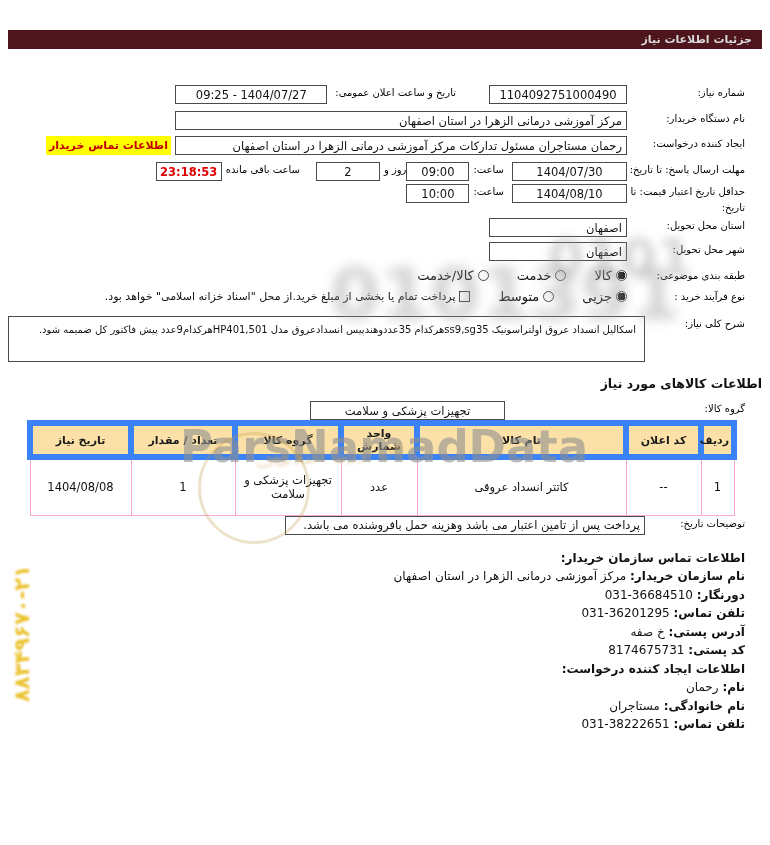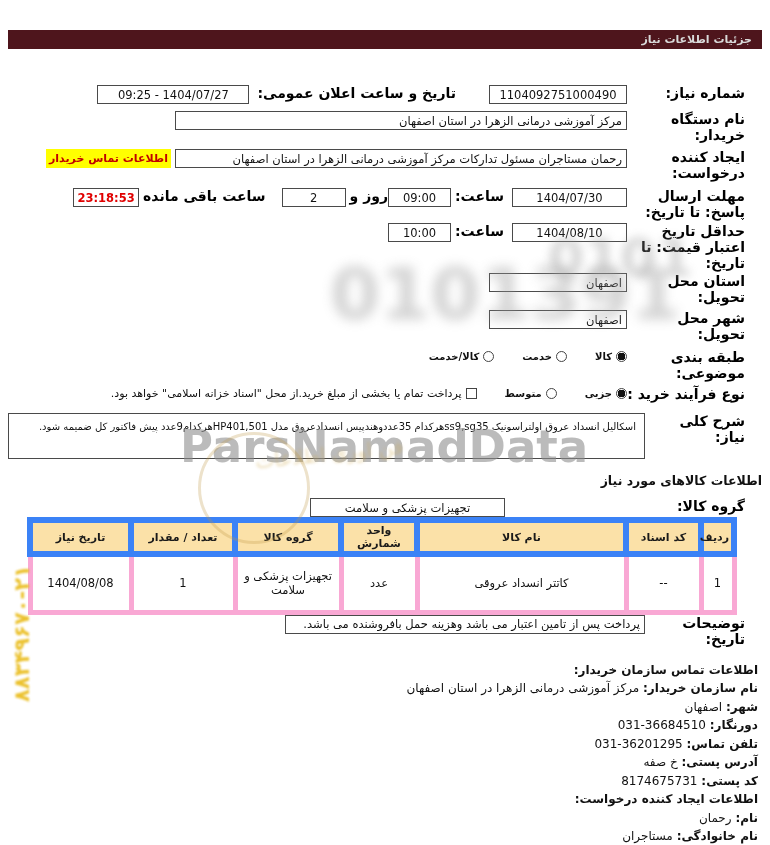--- a/index.html
+++ b/index.html
@@ -18,52 +18,52 @@
   
   .titlebar{position:absolute;top:30px;right:8px;left:8px;height:19px;background:#4e151c;color:#d9d9d9;
             font-size:11px;font-weight:bold;line-height:19px;padding:0 10px;z-index:1}
 
   
   .content{position:absolute;top:85px;right:0;left:0;z-index:1}
   .frow{display:flex;align-items:flex-start;padding-right:25px}
   .mb2{margin-bottom:2px}.mb3{margin-bottom:3px}.mb5{margin-bottom:5px}.mb6{margin-bottom:6px}
   .mb7{margin-bottom:7px}.mb10{margin-bottom:10px}.mb11{margin-bottom:11px}.mb12{margin-bottom:12px}.mb14{margin-bottom:14px}
 
-  .lbl{font-weight:bold;font-size:14px;line-height:16px;color:#000}
+  .lbl{font-weight:normal;font-size:10px;line-height:16px;color:#000}
   .c1{flex:0 0 118px;width:118px}
   .c2{flex:0 0 100px;width:100px}
 
   .box{display:flex;align-items:center;justify-content:center;min-height:19px;border:1px solid #4a4a4a;
        background:#fff;font-size:11.5px;line-height:16px;padding:0 4px}
   .box.txt{justify-content:flex-start}
   .ltr{direction:ltr}
   .w63{width:63px}.w64{width:64px}.w66{width:66px}.w115{width:115px}.w138{width:138px}
   .w152{width:152px}.w195{width:195px}.w360{width:360px}.w452{width:452px}
   .g4{margin-right:4px}.g8{margin-right:8px}.g18{}.g22{margin-right:16px}.g33{margin-right:33px}.g140{margin-right:140px}
   .red{color:#e00000;font-weight:bold}
 
   .link{background:#ffff00;color:#c00000;font-size:11px;font-weight:bold;padding:1px 3px;line-height:17px;cursor:pointer;white-space:nowrap}
 
   .opt{display:flex;gap:4px;align-items:flex-start;margin-left:28px}
-  .olbl{font-weight:bold;font-size:10px;line-height:16px}
+  .olbl{font-weight:normal;font-size:13px;line-height:16px}
   .cblbl{font-size:11px;line-height:16px}
   .radio{width:11px;height:11px;border:1px solid #444;border-radius:50%;background:#fff;display:inline-block;flex:0 0 auto;margin-top:2px}
   .radio.sel{background:radial-gradient(circle,#111 0 58%,#fff 62%)}
   .check{width:11px;height:11px;border:1px solid #444;background:#fff;display:inline-block;flex:0 0 auto;margin-top:2px}
 
   .descbox{flex:1;margin-left:8px;border:1px solid #4a4a4a;background:#fff;min-height:46px;
            padding:4px 8px;font-size:10px;line-height:18px}
 
   .sect{font-weight:bold;font-size:12.5px;padding-right:8px}
 
   .gtable{width:704px;margin:0 33px;border-collapse:collapse;table-layout:fixed}
   .gtable th{background:#fbe1a8;border:6px solid #3b82f6;font-size:11px;font-weight:bold;height:22px;padding:1px 2px;color:#1a1a1a}
-  .gtable td{border:5px solid #f9a8d4;font-size:11.5px;text-align:center;vertical-align:middle;height:58px;padding:2px 3px;background:transparent}
-
-  .contact{padding-right:12px}
+  .gtable td{border:1px solid #f9a8d4;font-size:11.5px;text-align:center;vertical-align:middle;height:58px;padding:2px 3px;background:transparent}
+
+  .contact{padding-right:25px}
   .cline{font-size:12px;line-height:18.5px}
   .cline b{font-weight:bold}
 </style>
 </head>
 <body>
 
 <div class="wm wm-num1">0101391</div>
 <div class="wm wm-num2">0101</div>
 <div class="wm wm-brand">ParsNamadData</div>
 <div class="wm wm-fa">فن اوری اطلاعات</div>
@@ -172,21 +172,21 @@
         <col style="width:75px">
         <col style="width:209px">
         <col style="width:76px">
       <col style="width:106px">
         <col style="width:104px">
         <col style="width:101px">
     </colgroup>
     <thead>
       <tr>
         <th>ردیف</th>
-        <th>کد اسناد</th>
+        <th>کد اعلان</th>
         <th>نام کالا</th>
         <th>واحد شمارش</th>
         <th>گروه کالا</th>
         <th>تعداد / مقدار</th>
         <th>تاریخ نیاز</th>
       </tr>
     </thead>
     <tbody>
       <tr>
         <td>1</td>
@@ -201,21 +201,20 @@
   </table>
 
   <div class="frow mb14">
     <span class="lbl c2">توضیحات تاریخ:</span>
     <div class="box txt w360">پرداخت پس از تامین اعتبار می باشد وهزینه حمل بافروشنده می باشد.</div>
   </div>
 
   <div class="contact">
     <div class="cline"><b>اطلاعات تماس سازمان خریدار:</b></div>
     <div class="cline"><b>نام سازمان خریدار:</b> <span>مرکز آموزشی درمانی الزهرا در استان اصفهان</span></div>
-    <div class="cline"><b>شهر:</b> <span>اصفهان</span></div>
     <div class="cline"><b>دورنگار:</b> <span dir="ltr">031-36684510</span></div>
     <div class="cline"><b>تلفن تماس:</b> <span dir="ltr">031-36201295</span></div>
     <div class="cline"><b>آدرس پستی:</b> <span>خ صفه</span></div>
     <div class="cline"><b>کد پستی:</b> <span dir="ltr">8174675731</span></div>
     <div class="cline"><b>اطلاعات ایجاد کننده درخواست:</b></div>
     <div class="cline"><b>نام:</b> <span>رحمان</span></div>
     <div class="cline"><b>نام خانوادگی:</b> <span>مستاجران</span></div>
     <div class="cline"><b>تلفن تماس:</b> <span dir="ltr">031-38222651</span></div>
   </div>
 

